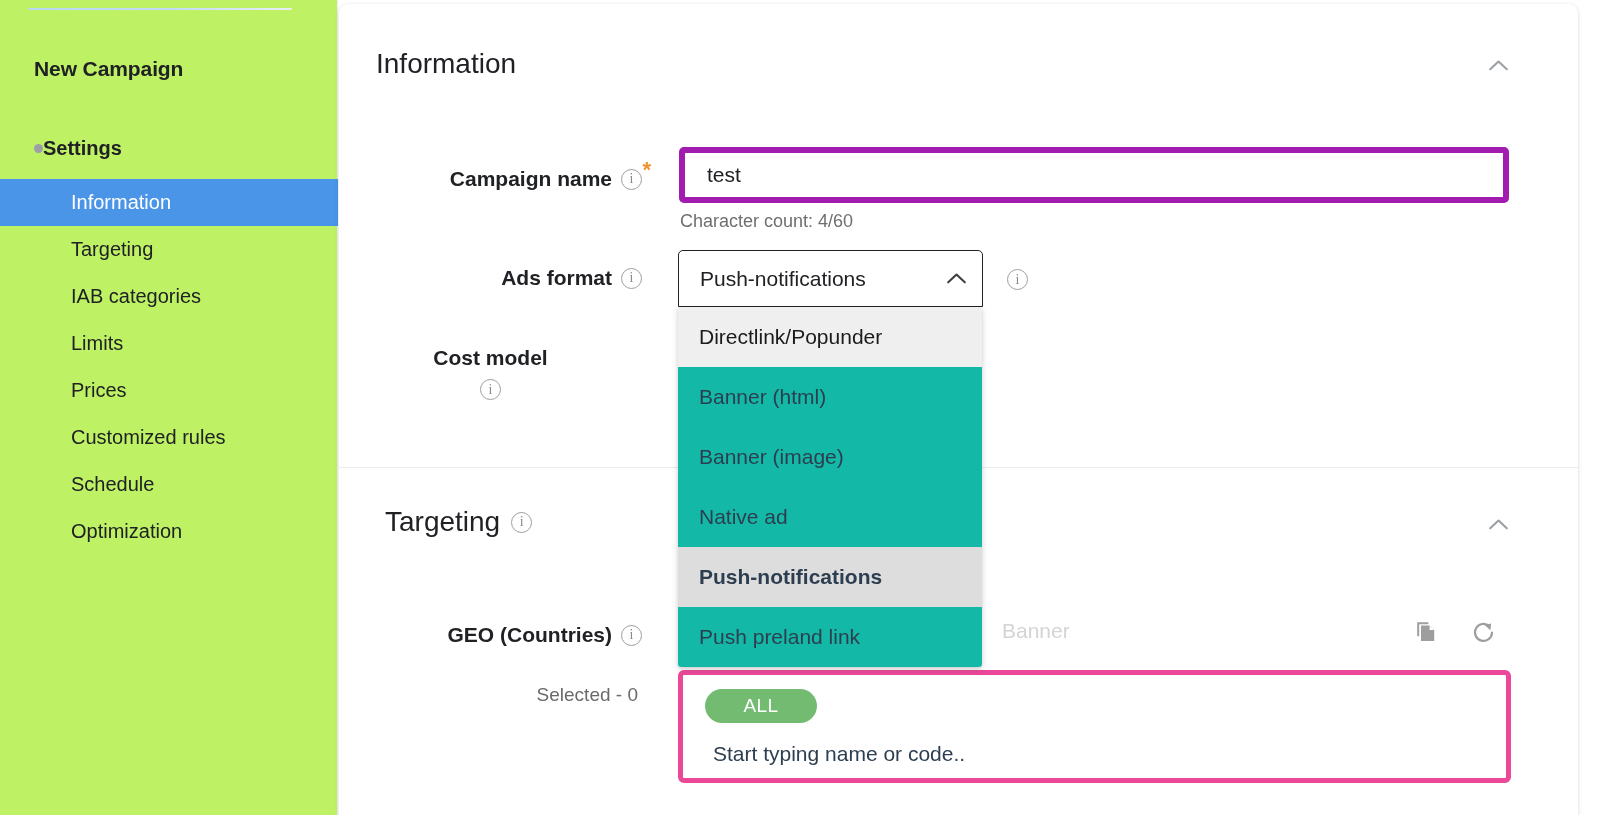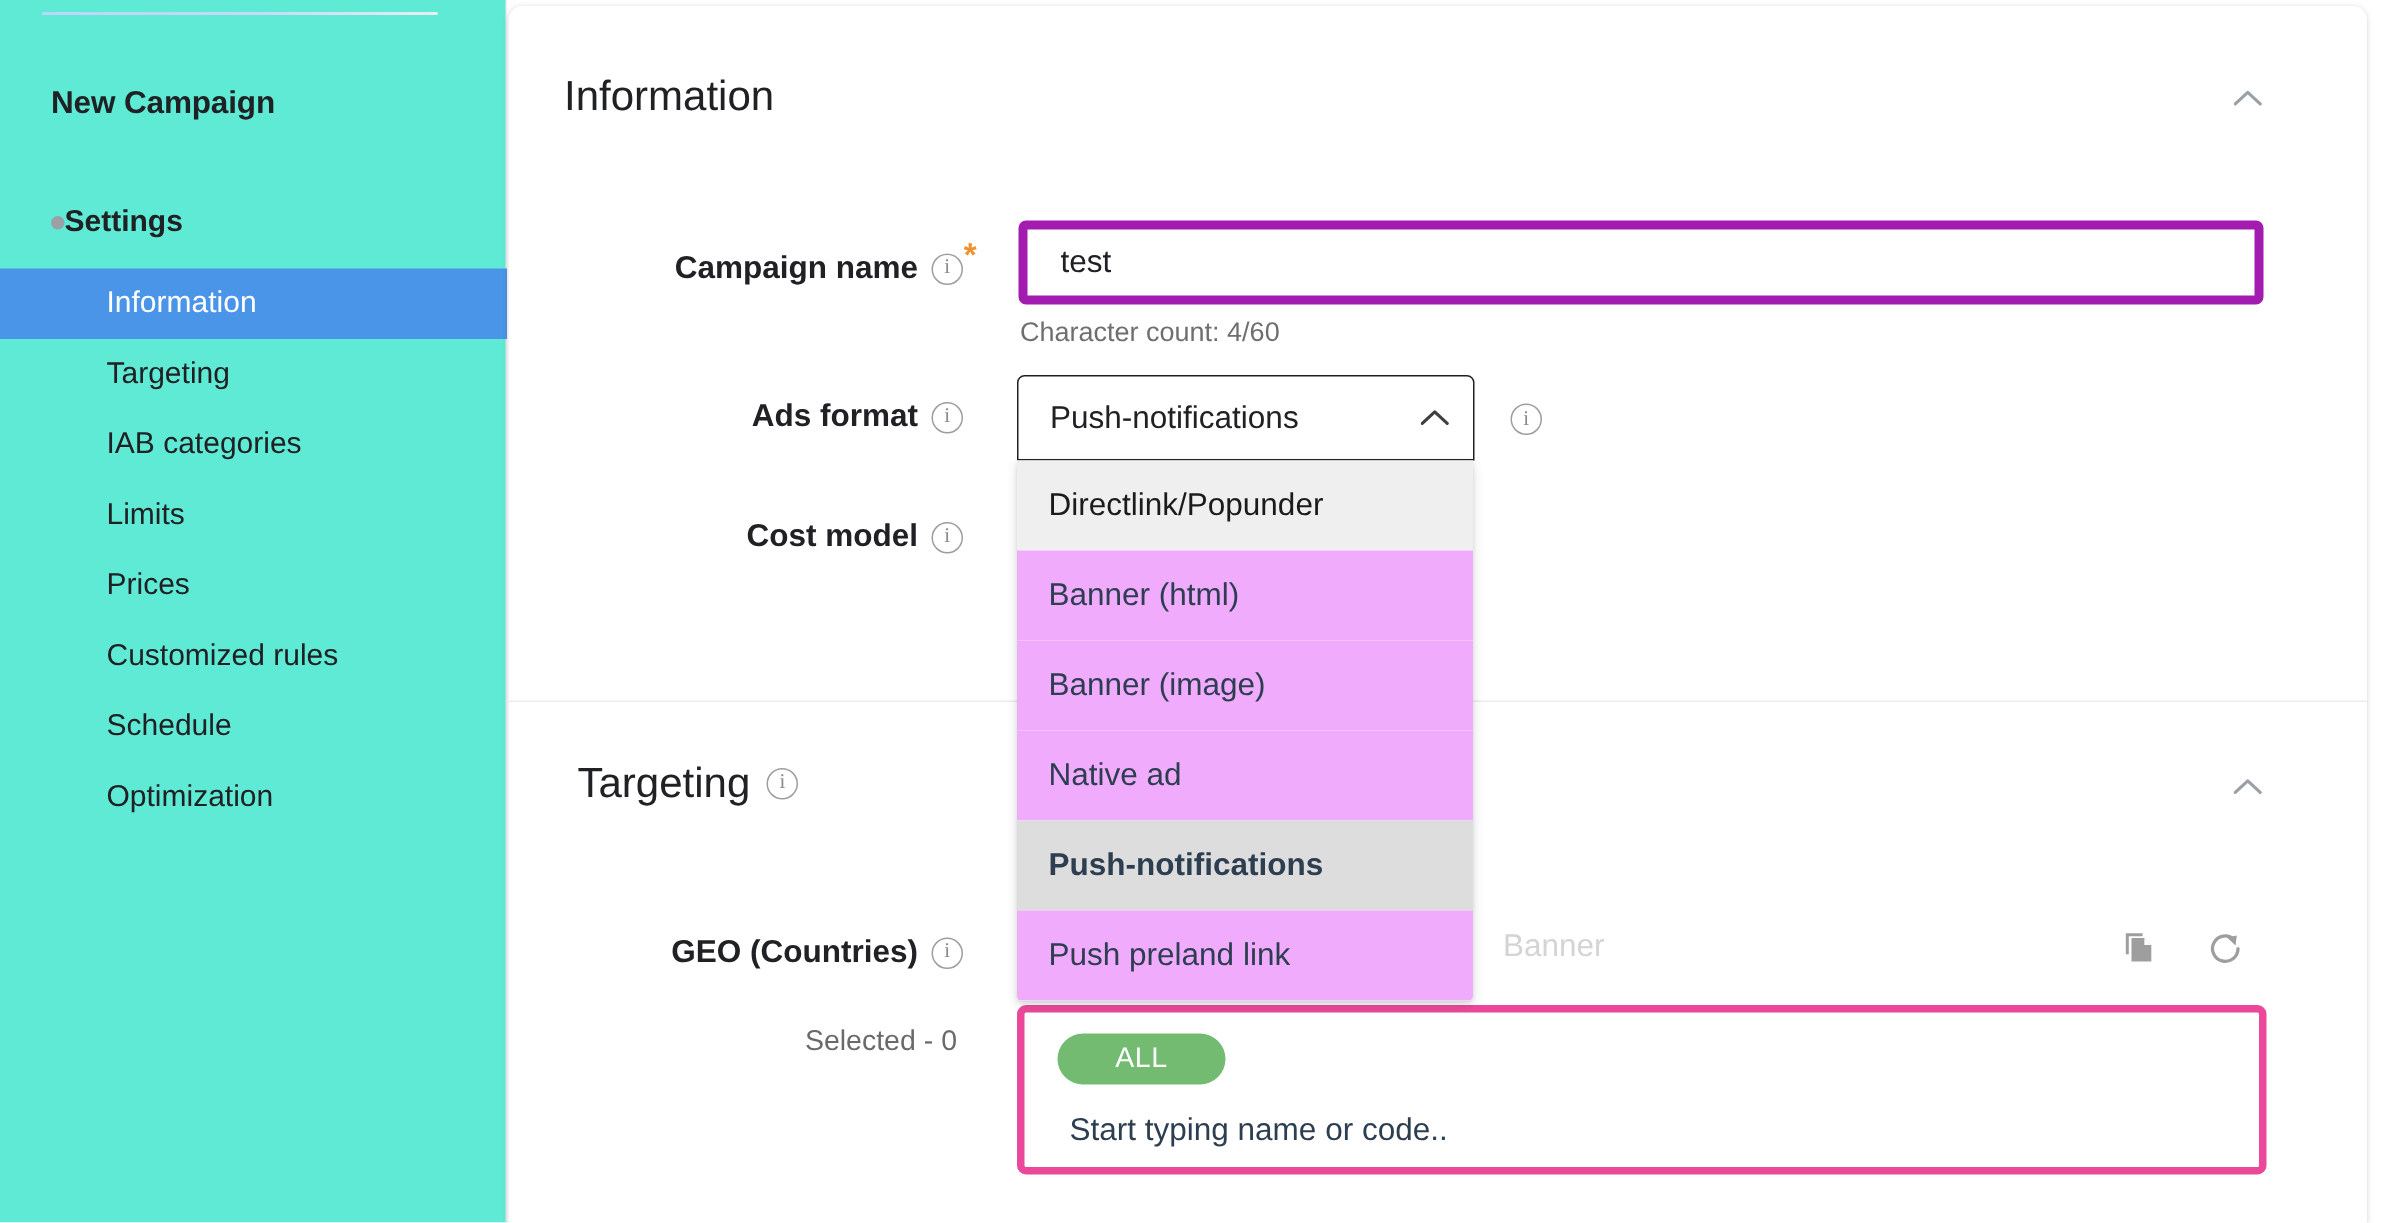--- a/index.html
+++ b/index.html
@@ -22,21 +22,21 @@
     background: #ffffff;
   }
 
   
   .sidebar {
     position: absolute;
     left: 0;
     top: 0;
     width: 338px;
     height: 815px;
-    background: #5eead4;
+    background: #bef264;
     border-right: 1px solid #eceff1;
     box-sizing: border-box;
   }
   .sidebar-topline {
     position: absolute;
     left: 28px;
     top: 8px;
     width: 264px;
     height: 2px;
     background: linear-gradient(to right, #b9d8f5 0%, #c3dcf6 55%, #e8eef3 100%);
@@ -149,21 +149,21 @@
     align-items: center;
     gap: 9px;
     font-size: 21px;
     font-weight: 700;
     color: #202124;
     text-align: right;
     justify-content: flex-end;
   }
   #lbl-campaign { left: 0px; top: 163px; width: 303px; }
   #lbl-adsformat { left: 0px; top: 262px; width: 303px; }
-  #lbl-costmodel { left: 0px; top: 342px; width: 303px; }
+  #lbl-costmodel { left: 0px; top: 342px; width: 303px; flex-direction: column; }
   #lbl-geo       { left: 0px; top: 619px; width: 303px; }
 
   .sub-label {
     position: absolute;
     font-size: 19px;
     color: #6a6a6a;
   }
   #lbl-selected { left: 0px; top: 680px; width: 299px; text-align: right; }
 
   .info-icon {
@@ -264,21 +264,21 @@
   }
   .dd-option {
     height: 60px;
     display: flex;
     align-items: center;
     padding-left: 21px;
     box-sizing: border-box;
     font-size: 21px;
     color: #2c3e50;
     cursor: pointer;
-    background: #f0abfc;
+    background: #14b8a6;
   }
   .dd-option.hovered {
     background: #efefef;
     color: #1b1b1b;
   }
   .dd-option.selected {
     background: #dddddd;
     font-weight: 700;
     color: #2c3e50;
   }

